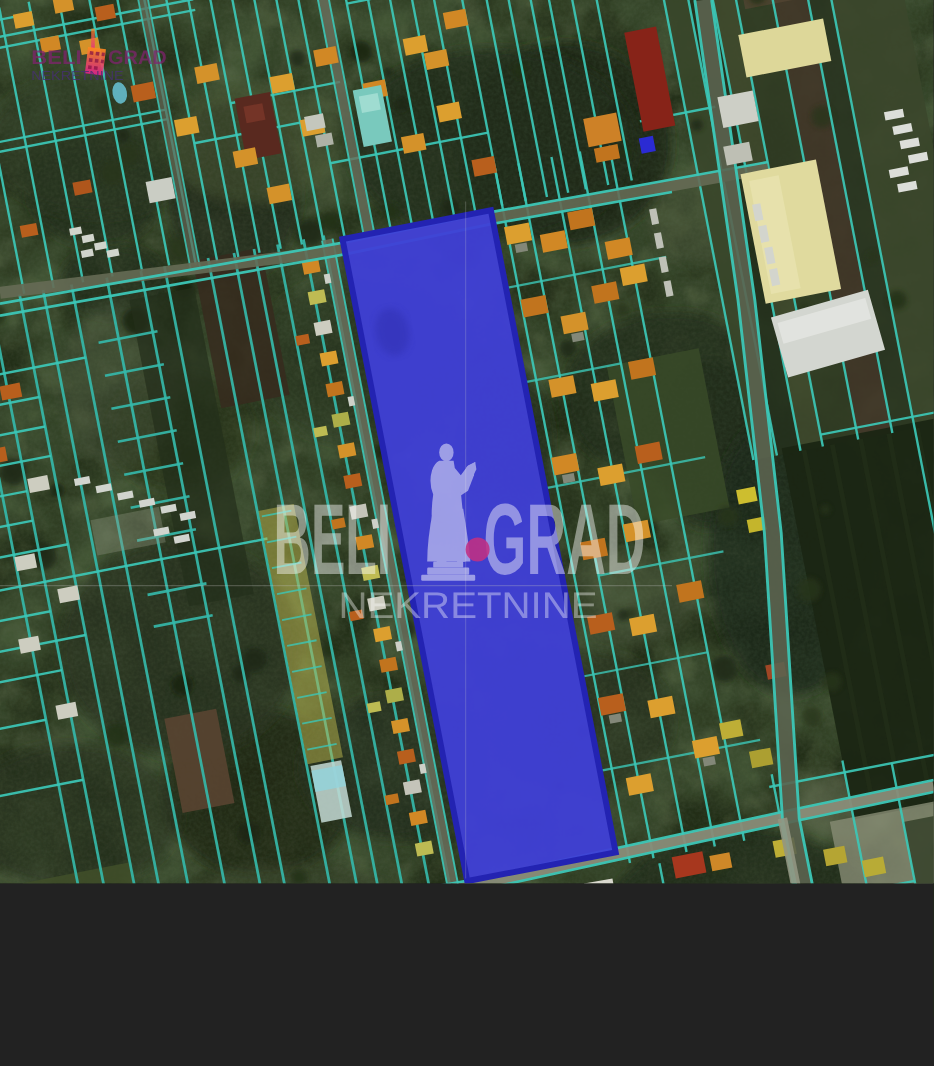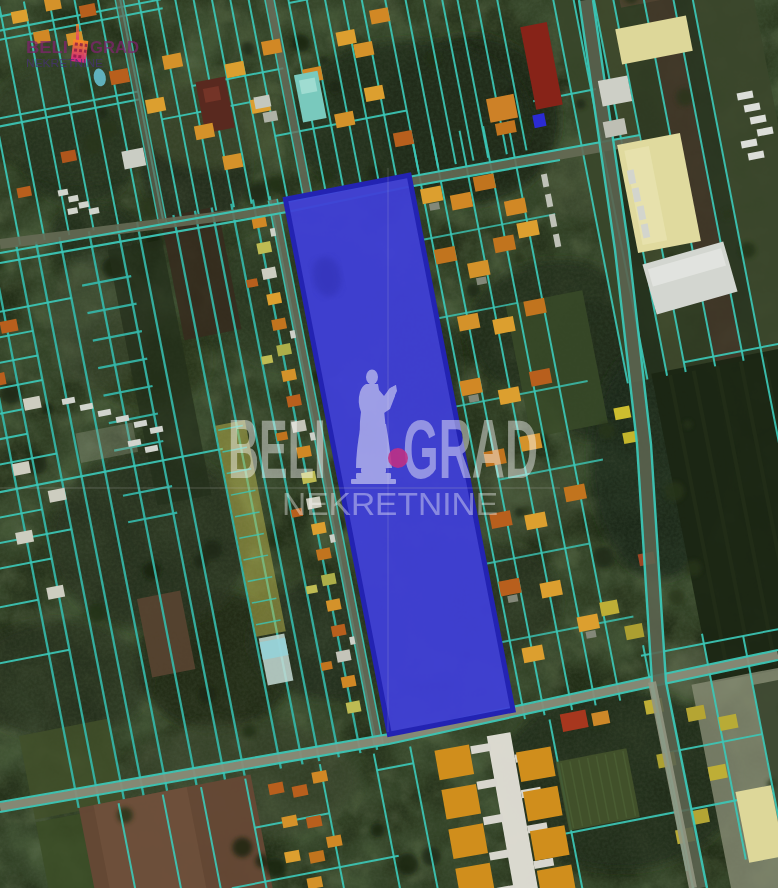--- a/index.html
+++ b/index.html
@@ -1,14 +1,14 @@
 <!DOCTYPE html>
 <html><head><meta charset="utf-8"><style>
 html,body{margin:0;padding:0;background:#222;}
-#map{position:relative;width:778px;height:888px;overflow:hidden;font-family:"Liberation Sans", sans-serif;}
+#map{position:relative;width:778px;height:736px;overflow:hidden;font-family:"Liberation Sans", sans-serif;}
 </style></head><body>
 
 <div id="map">
 <svg width="778" height="888" viewBox="0 0 778 888" xmlns="http://www.w3.org/2000/svg">
 <defs>
 <filter id="patch" x="-20%" y="-20%" width="140%" height="140%">
  <feTurbulence type="fractalNoise" baseFrequency="0.018" numOctaves="3" seed="11" result="n"></feTurbulence>
  <feColorMatrix in="n" type="matrix" values="0 0 0 0 0.06  0 0 0 0 0.10  0 0 0 0 0.04  1.8 0 0 0 -0.40"></feColorMatrix>
 </filter>
 <filter id="patch2" x="-20%" y="-20%" width="140%" height="140%">

